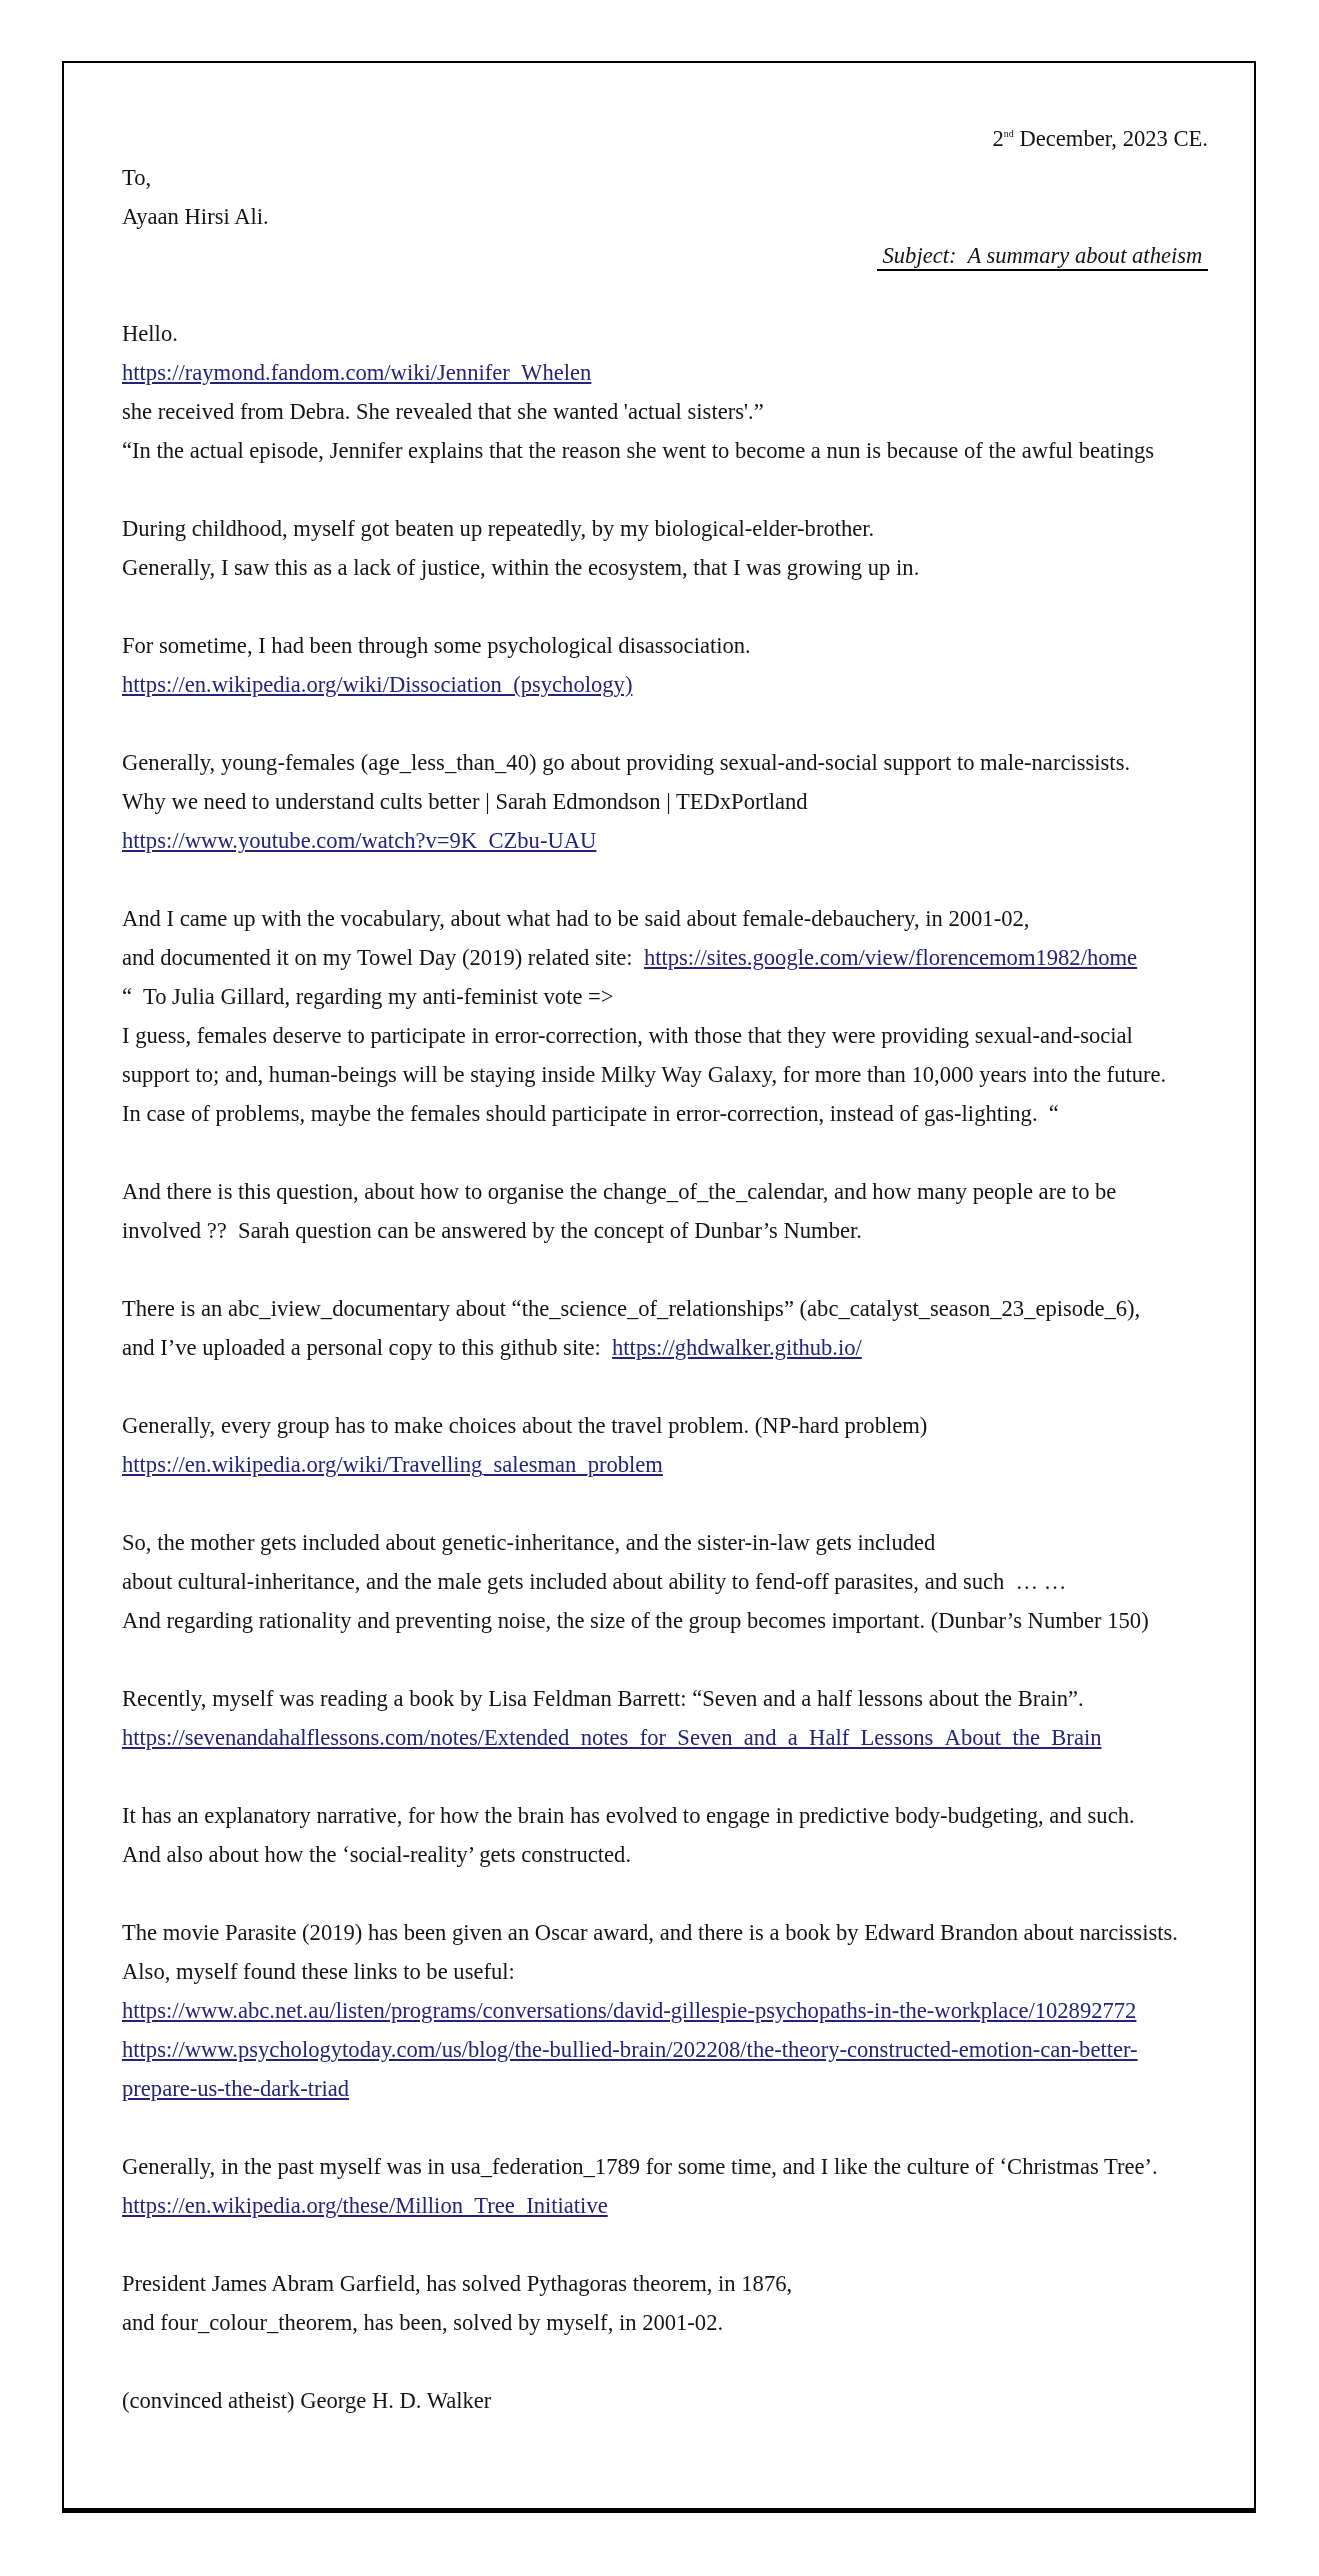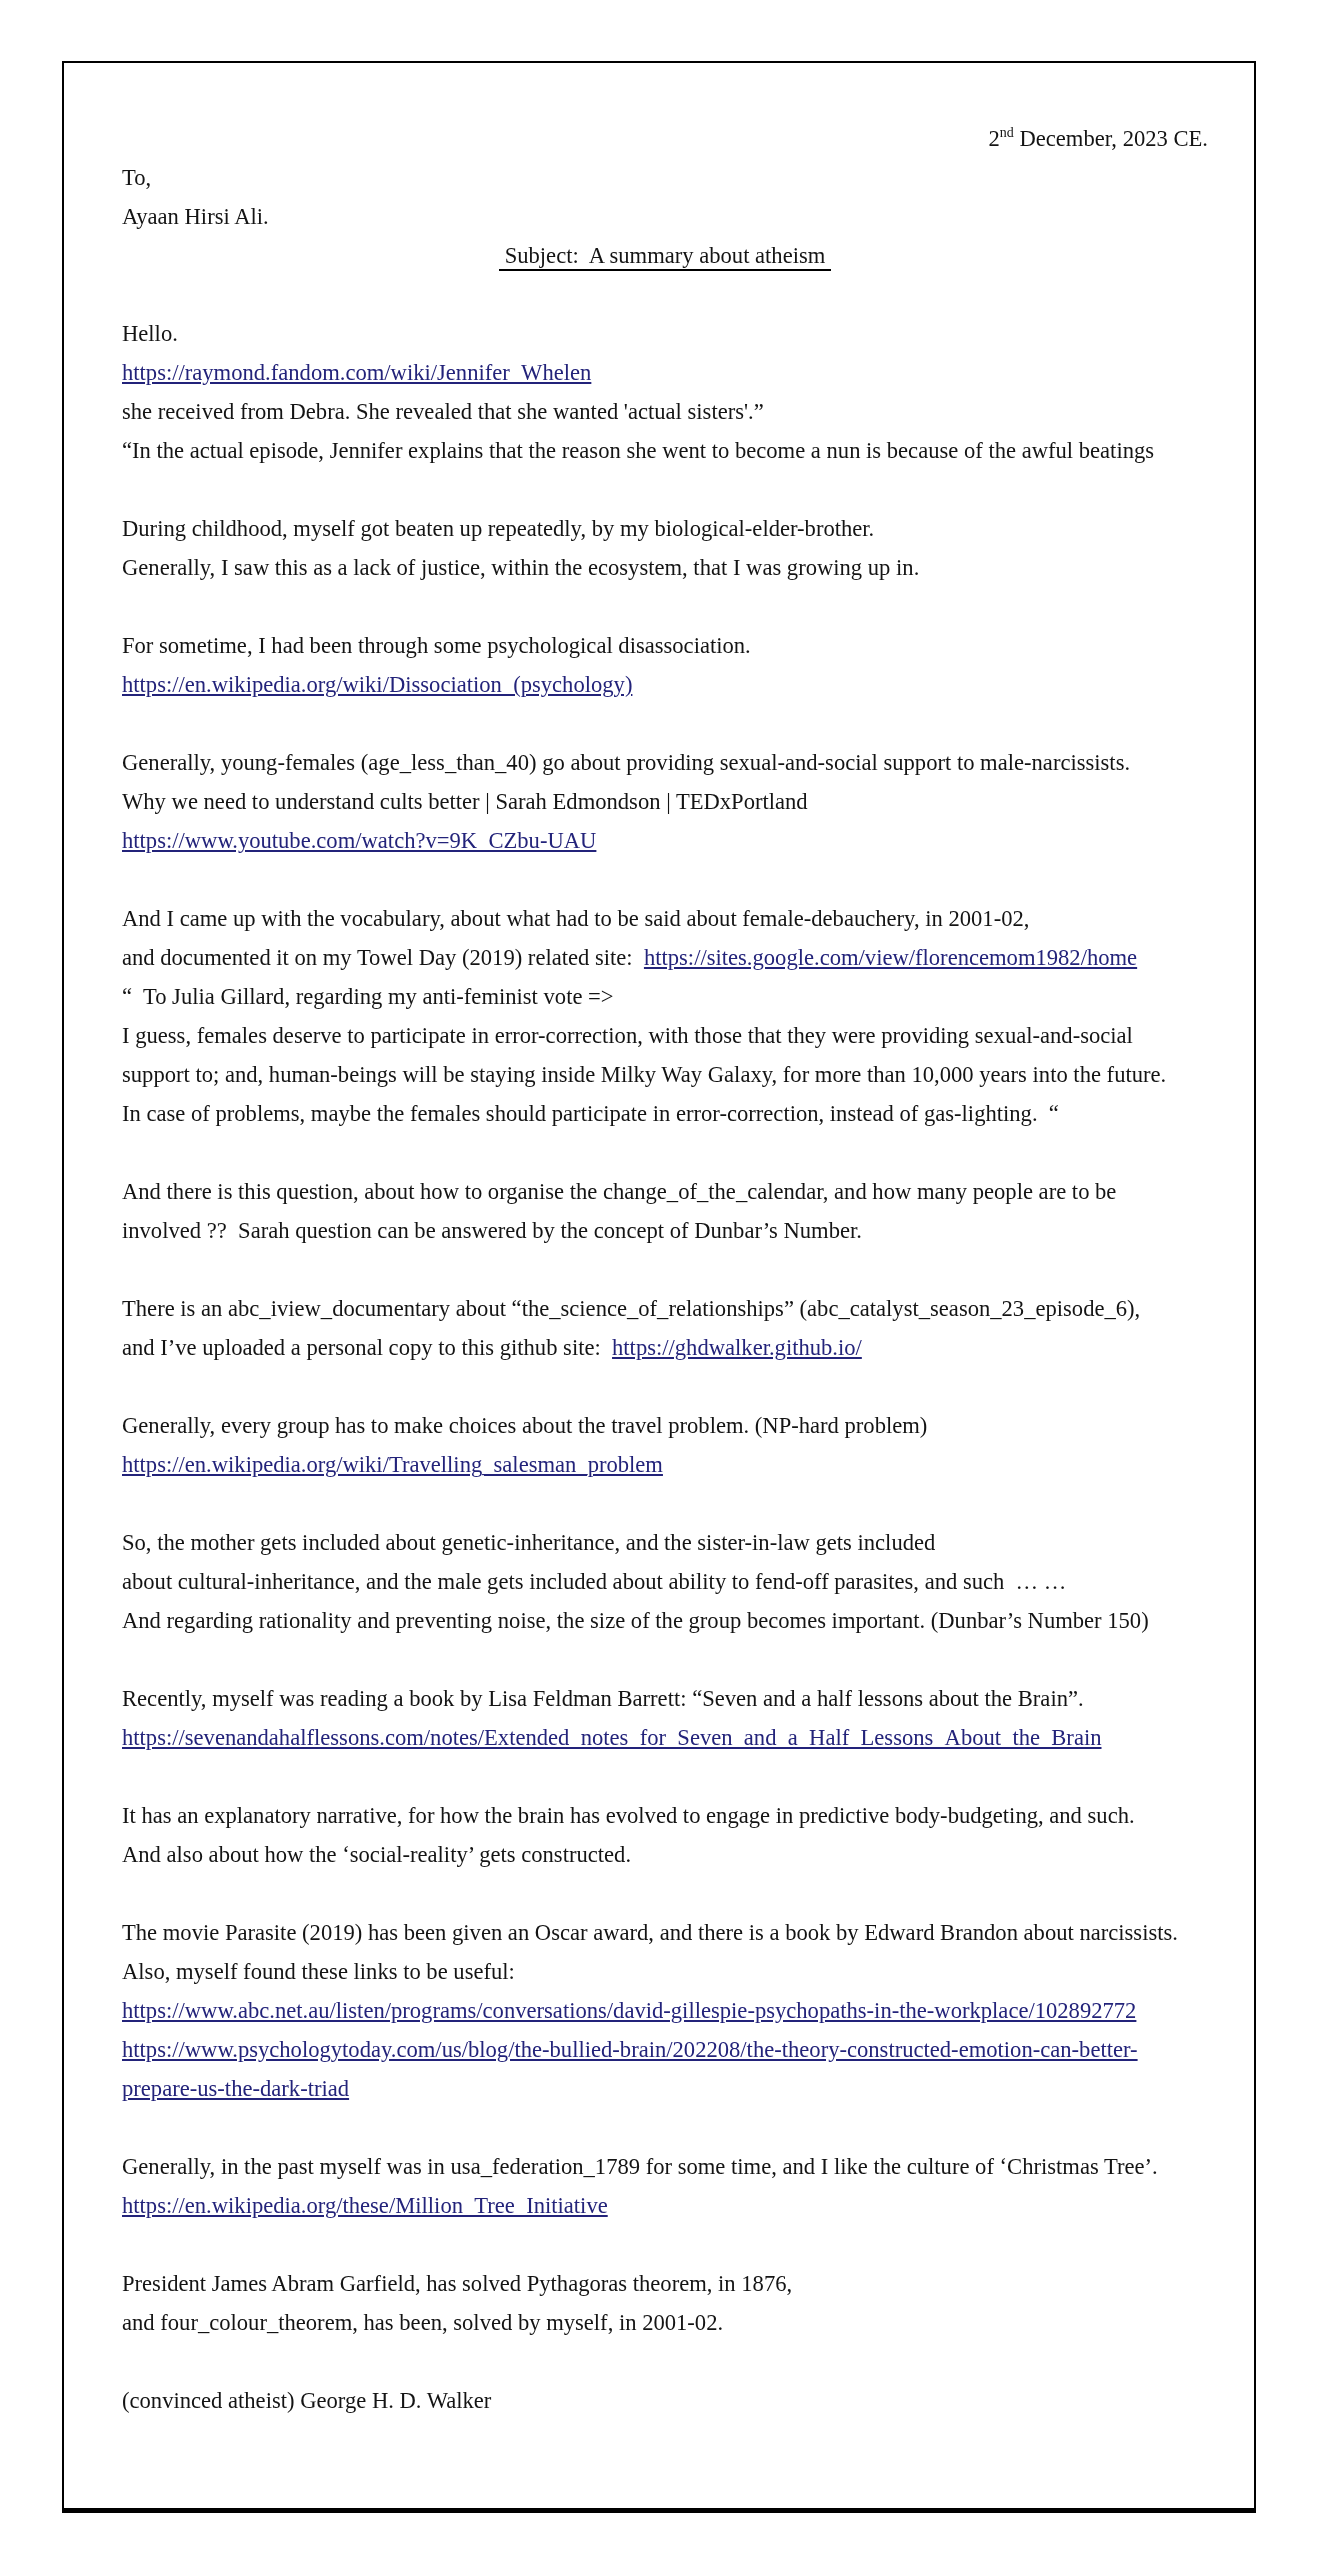--- a/index.html
+++ b/index.html
@@ -17,23 +17,23 @@
     height: 2452px;
     border: 2px solid #000;
     border-bottom-width: 5.9px;
     background: #ffffff;
     padding: 56px 46px 0 58px;
     font-size: 22.6px;
     line-height: 39px;
     color: var(--text-color, #141414);
   }
   .date-line { text-align: right; white-space: pre; }
-  .date-line sup { font-size: 14px; line-height: 0; vertical-align: super; }
+  .date-line sup { font-size: 10px; line-height: 0; vertical-align: super; }
   .hdr-line { white-space: pre; }
-  .subject-row { text-align: center; }
+  .subject-row { text-align: right; font-style: italic; }
   .subject-underline {
     white-space: pre;
     border-bottom: 2px solid #000;
     padding-bottom: 1px;
   }
   .greeting { margin-top: 39px; white-space: pre; }
   .para { margin-bottom: 39px; }
   .line { white-space: pre; }
   .doc-link {
     color: var(--link-color, #23237a);

